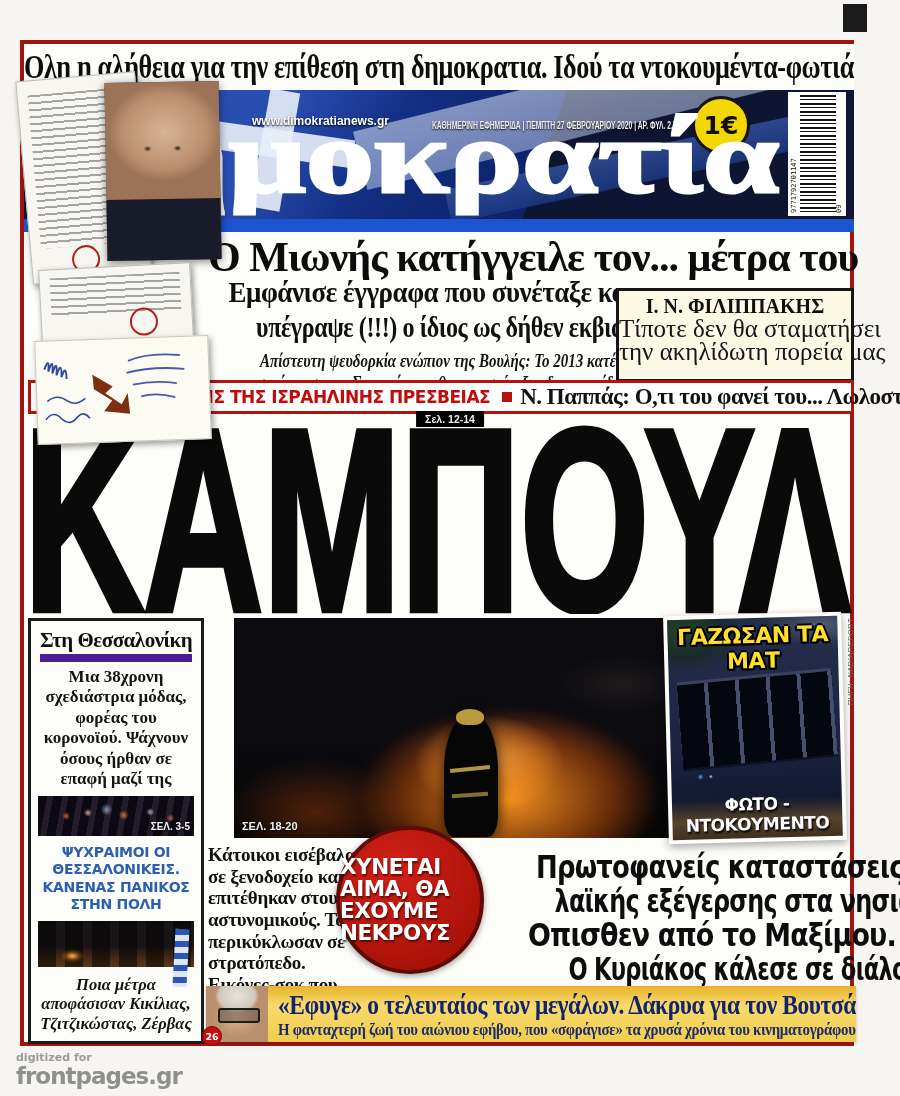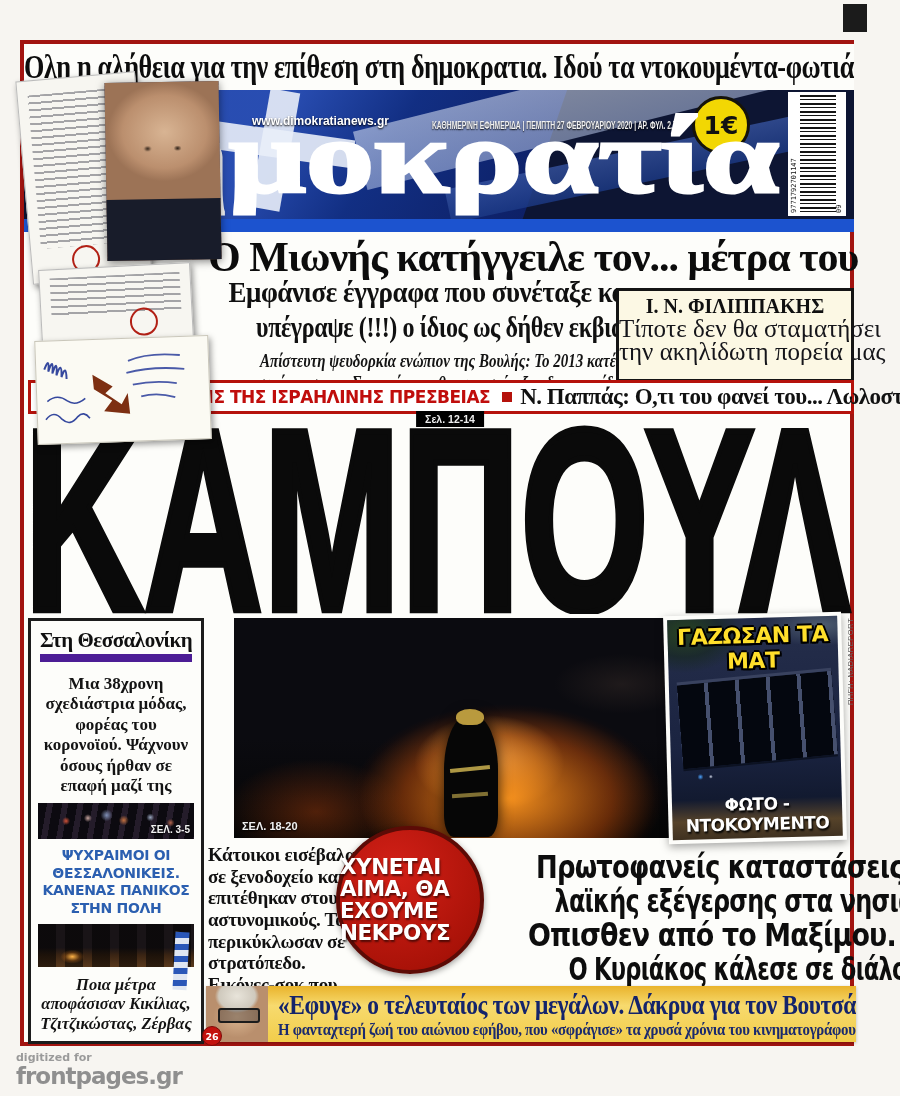--- a/index.html
+++ b/index.html
@@ -62,21 +62,21 @@
   .strip-left{color:#c00d0c;font-family:"DejaVu Sans",sans-serif;font-weight:900;font-size:17px;letter-spacing:-0.5px;}
   .strip-bullet{width:10px;height:10px;background:#b5120c;margin:0 8px 0 12px;flex:0 0 auto;}
   .strip-right{font-weight:700;font-size:23px;color:#111;letter-spacing:-0.5px;}
   .page-tag{left:50%;top:411px;transform:translateX(-50%);background:#000000;color:#eee;font-family:"Liberation Sans",sans-serif;font-weight:700;font-size:10.5px;padding:2px 9px;z-index:4;}
 
   .kamboul{left:24px;top:420px;z-index:3;}
 
   
   .leftcol{left:28px;top:618px;width:176px;height:426px;border:3px solid #1c1c1c;background:#fdfdfa;box-sizing:border-box;padding:7px 8px;display:flex;flex-direction:column;align-items:center;z-index:3;}
   .lc-head{font-weight:700;font-size:21px;color:#101010;letter-spacing:-0.5px;border-bottom:8px solid #4c1d95;padding-bottom:1px;margin-bottom:4px;}
-  .lc-para{font-weight:700;font-size:17px;line-height:1.2;text-align:center;color:#141414;margin-top:8px;}
+  .lc-para{font-weight:700;font-size:17px;line-height:1.2;text-align:center;color:#141414;margin-top:1px;}
   .lc-photo1{position:relative;width:156px;height:82px;margin-top:7px;background:
       radial-gradient(4px 4px at 18% 50%,#d4543a,transparent),
       radial-gradient(4px 4px at 32% 42%,#c9a6a0,transparent),
       radial-gradient(5px 5px at 55% 48%,#c2703f,transparent),
       radial-gradient(4px 4px at 72% 40%,#9aa7c0,transparent),
       radial-gradient(4px 4px at 85% 55%,#b0634a,transparent),
       radial-gradient(6px 6px at 44% 34%,#7f8fb5,transparent),
       repeating-linear-gradient(100deg,#0c0a10 0 9px,#241c2a 9px 15px),
       linear-gradient(#151019,#0b080d);}
   .lc-caption{position:absolute;right:4px;bottom:4px;color:#f2f2f2;font-family:"Liberation Sans",sans-serif;font-weight:700;font-size:10px;text-shadow:0 1px 2px #000;}

